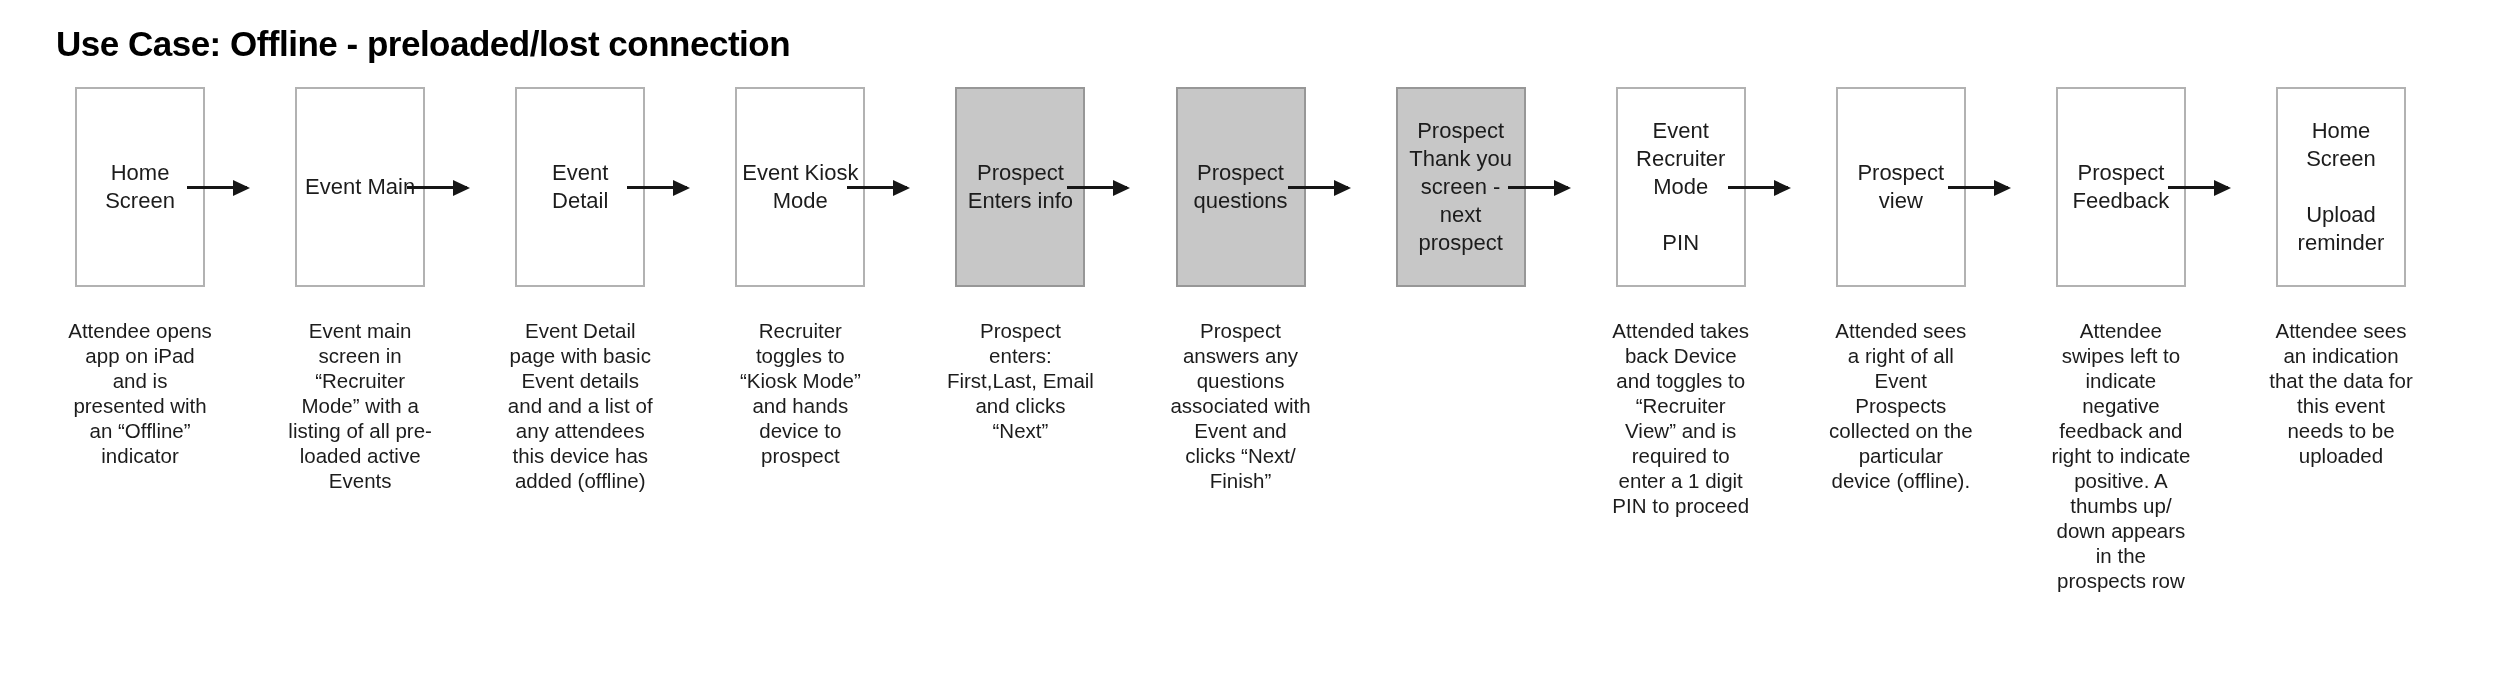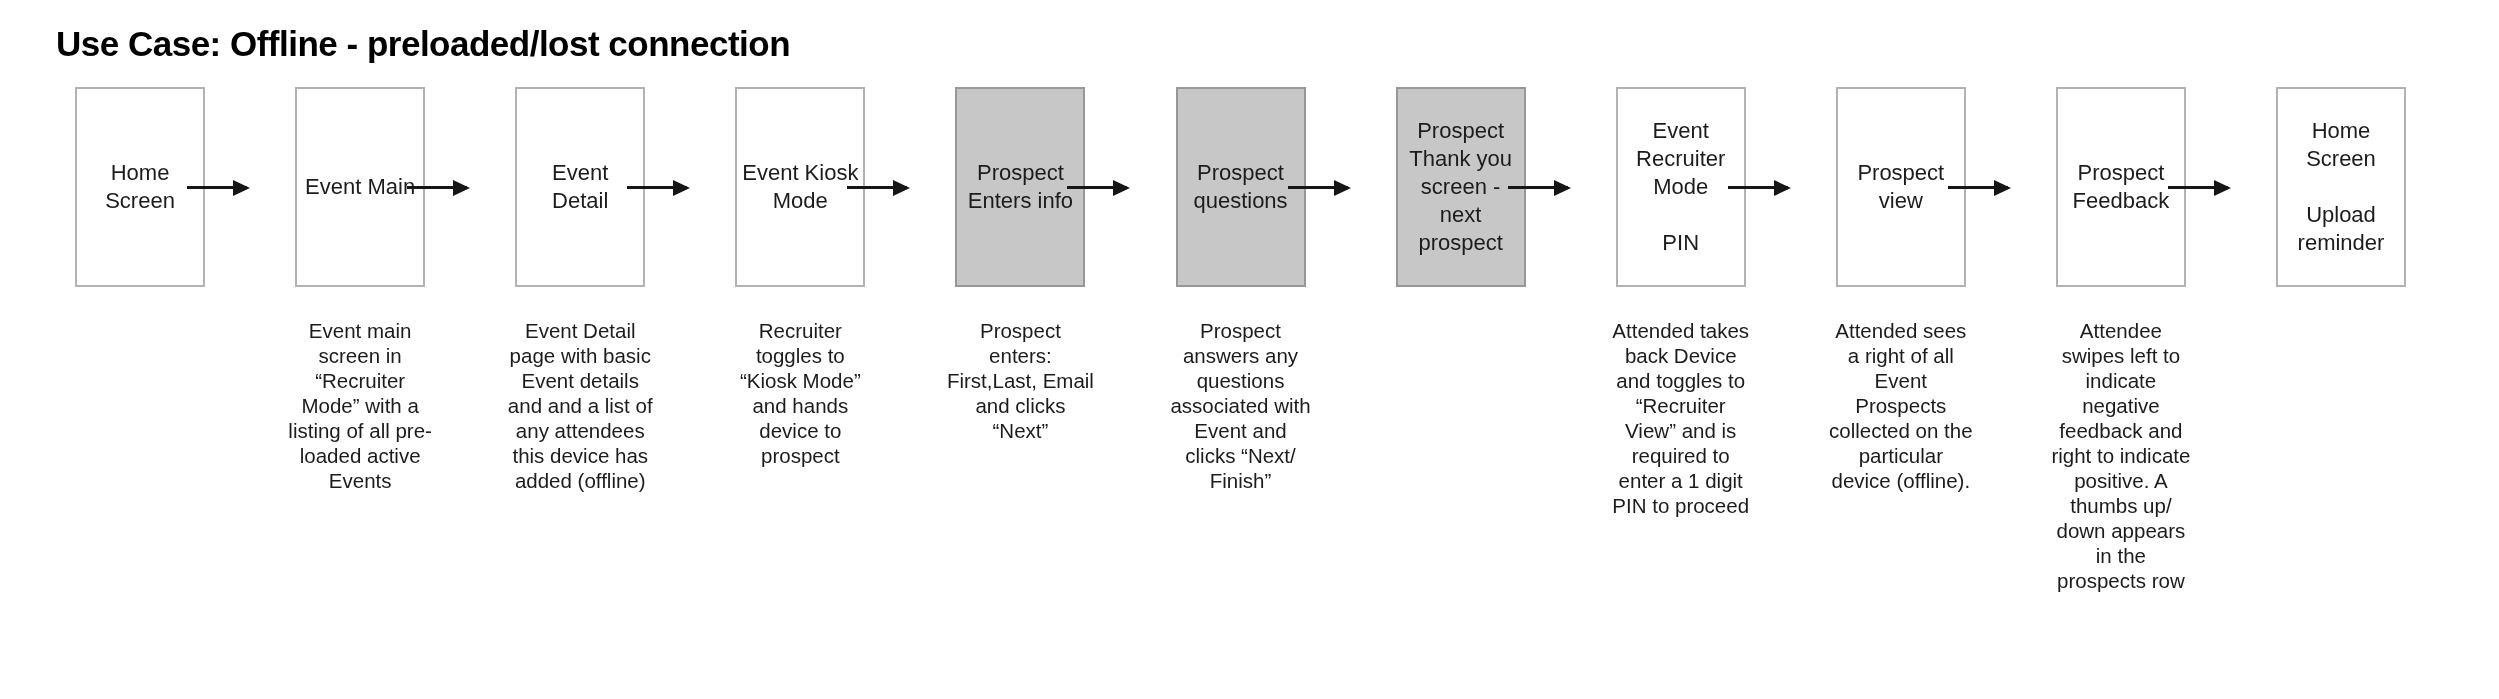--- a/index.html
+++ b/index.html
@@ -106,20 +106,26 @@
 
 <div class="title">Use Case: Offline - preloaded/lost connection</div>
 
 <div class="flow-row">
     <div class="flow-col">
 
     <div class="flow-box">
       <div class="label">Home
 Screen</div>
     </div>
+    <div class="desc">Attendee opens
+app on iPad
+and is
+presented with
+an “Offline”
+indicator</div>
   </div>
     <div class="flow-col">
     <span class="arrow"></span>
     <div class="flow-box">
       <div class="label">Event Main</div>
     </div>
     <div class="desc">Event main
 screen in
 “Recruiter
 Mode” with a
@@ -242,14 +248,20 @@
   </div>
     <div class="flow-col">
     <span class="arrow"></span>
     <div class="flow-box">
       <div class="label">Home
 Screen
 
 Upload
 reminder</div>
     </div>
+    <div class="desc">Attendee sees
+an indication
+that the data for
+this event
+needs to be
+uploaded</div>
   </div>
   </div>
 
 </body></html>

